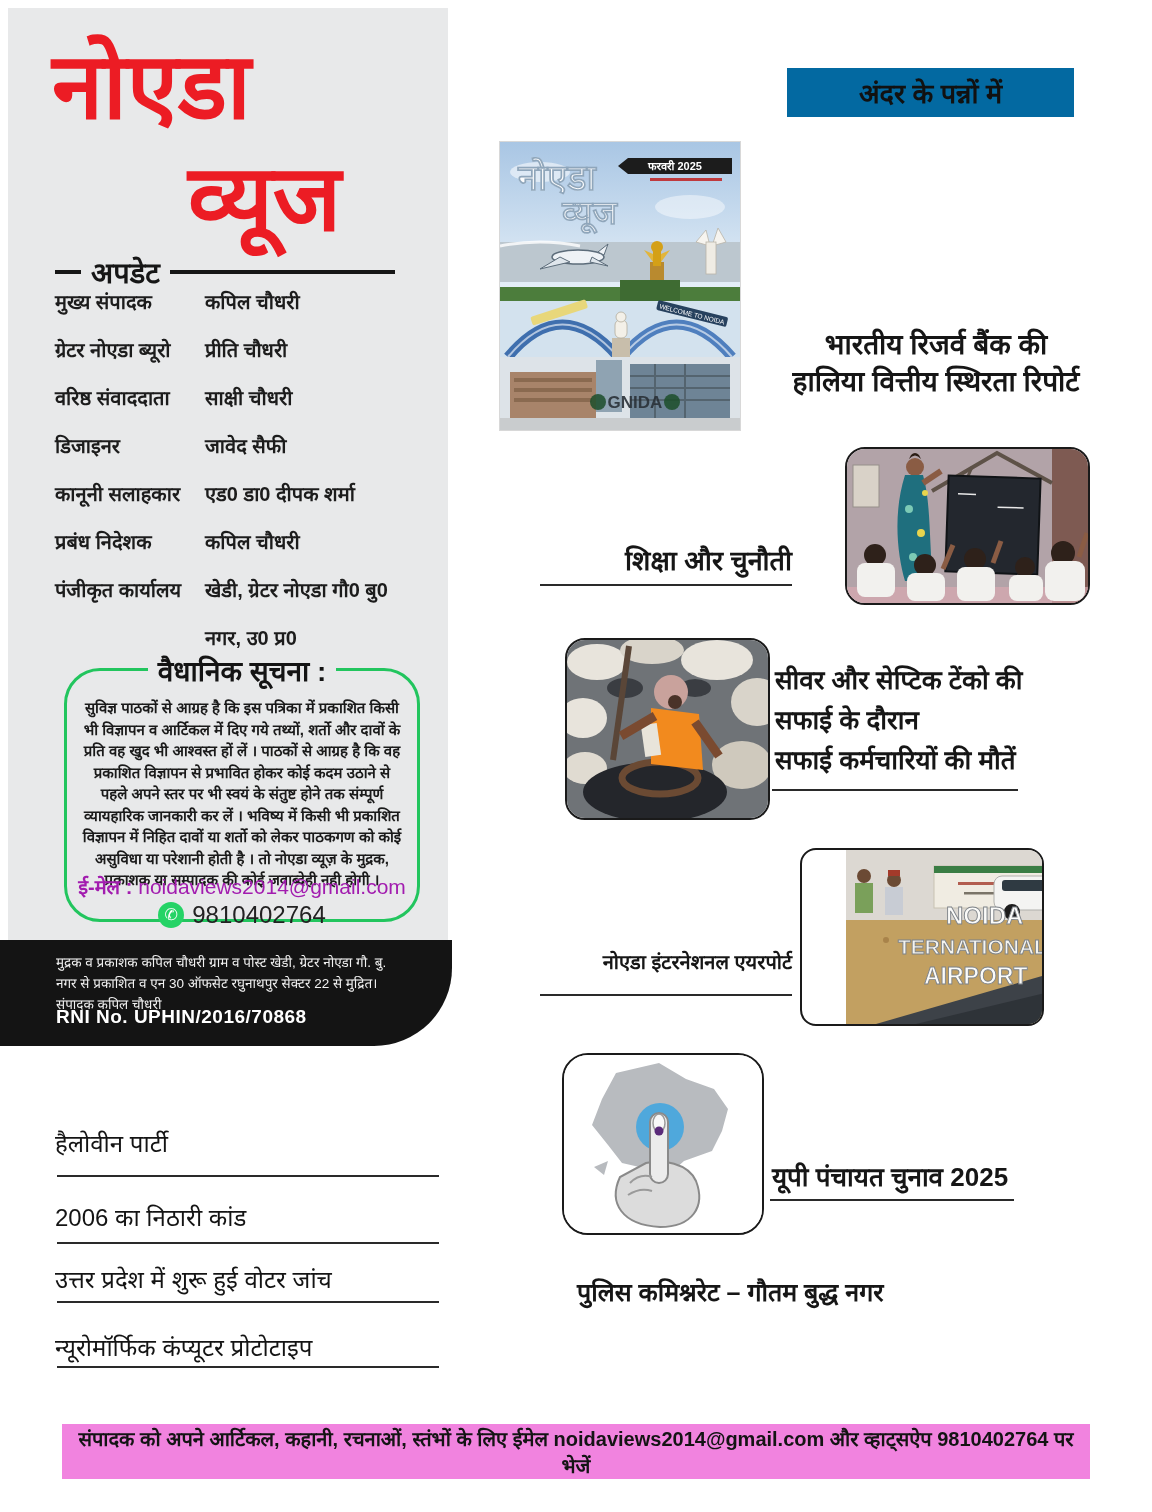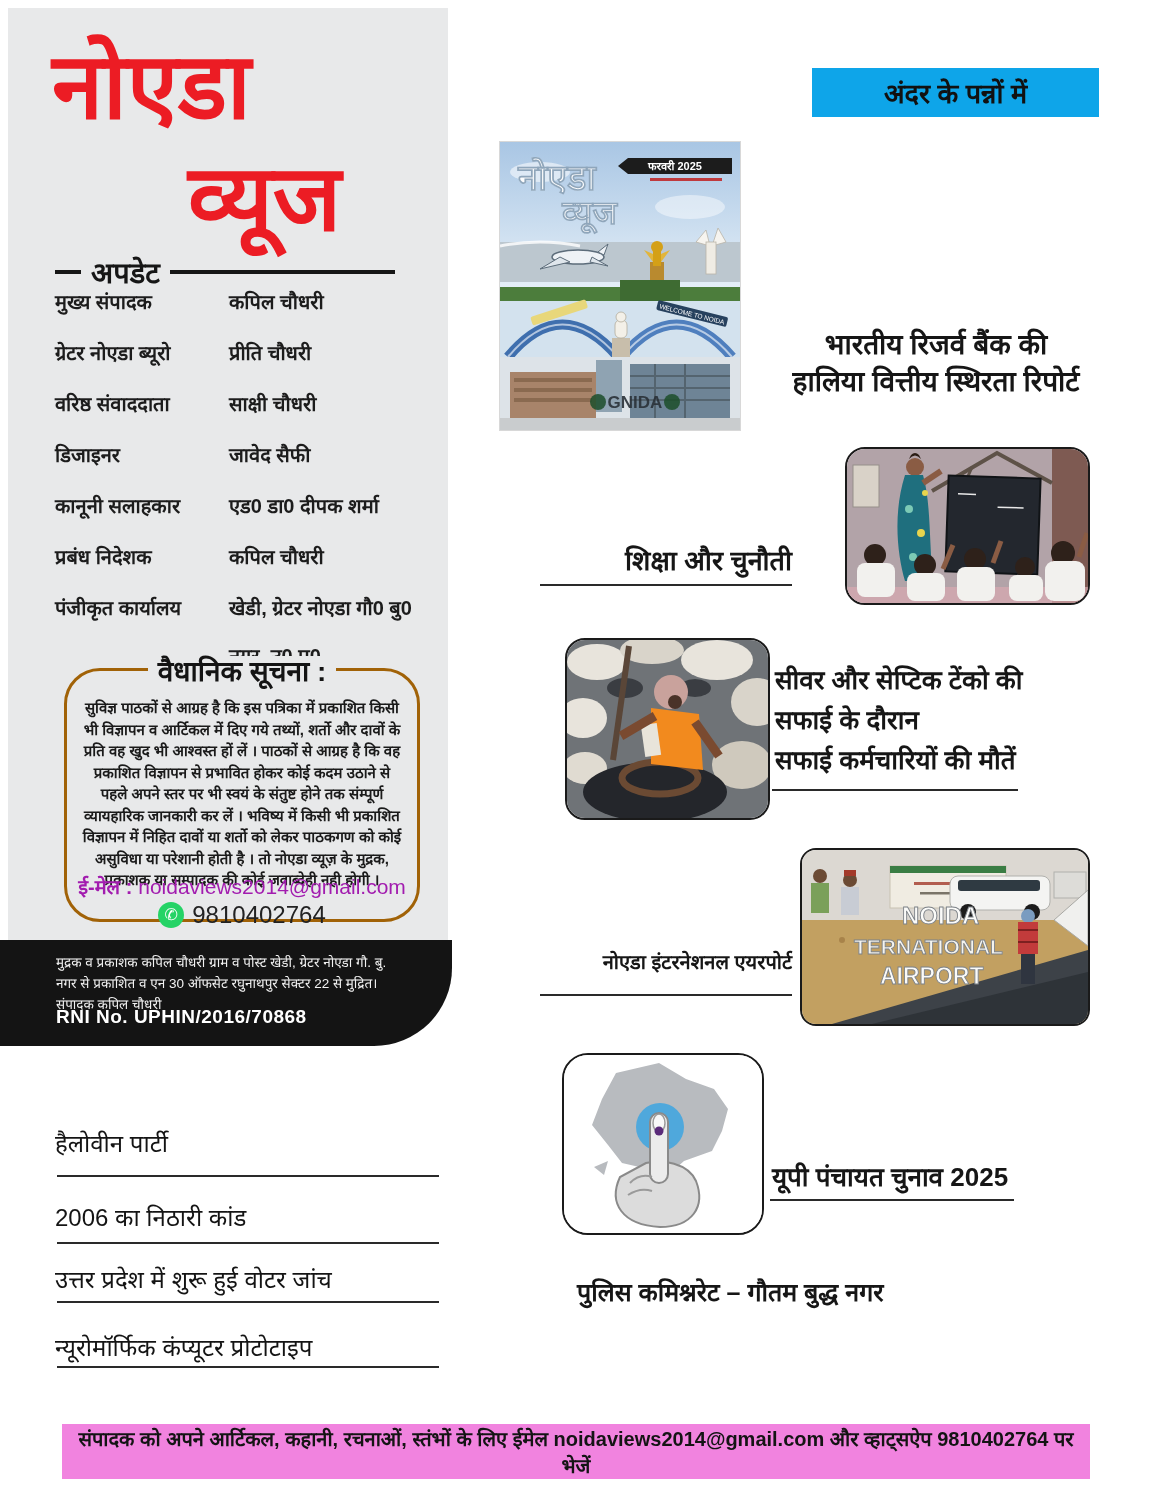--- a/index.html
+++ b/index.html
@@ -12,56 +12,56 @@
   .logo-l1{left:52px;top:38px;font-size:92px;line-height:1.05;font-weight:700;color:#ec1c24;}
   .logo-l2{left:188px;top:150px;font-size:92px;line-height:1.05;font-weight:700;color:#ec1c24;}
 
   .update-row{left:55px;top:252px;width:340px;display:flex;align-items:center;gap:10px;}
   .rule{height:4px;background:#161616;}
   .rule.short{width:26px;}
   .rule.grow{flex:1;}
   .update-label{font-size:29px;font-weight:700;color:#161616;white-space:nowrap;}
 
   .staff{left:55px;top:288px;width:382px;display:grid;grid-template-columns:150px 1fr;
-         column-gap:0;row-gap:21px;font-size:20px;font-weight:600;color:#1c1c1c;gap:24px;}
+         column-gap:0;row-gap:21px;font-size:20px;font-weight:600;color:#1c1c1c;}
   .staff .val2{display:block;margin-top:21px;}
 
   
-  .legal-box{left:64px;top:668px;width:356px;height:254px;border:3px solid #a16207;
+  .legal-box{left:64px;top:668px;width:356px;height:254px;border:3px solid #22c55e;
              border-radius:36px;box-sizing:border-box;}
   .legal-title{left:0;right:0;top:-20px;text-align:center;}
   .legal-title span{background:#e8e9ea;padding:0 10px;font-size:28px;font-weight:700;color:#141414;}
   .legal-body{left:14px;right:14px;top:26px;text-align:center;font-size:15px;line-height:21.5px;
               font-weight:700;color:#1a1a1a;}
   .legal-email{left:0;right:0;top:202px;text-align:center;font-size:21px;color:#a21caf;}
   .legal-email b{font-size:20px;font-weight:700;}
   .legal-phone{left:0;right:0;top:230px;display:flex;justify-content:center;align-items:center;gap:8px;
                font-size:24px;color:#222;}
   .wa-icon{width:26px;height:26px;border-radius:50%;background:#25d366;display:flex;
            align-items:center;justify-content:center;color:#fff;font-size:16px;line-height:1;}
 
   
   .print-box{left:0;top:940px;width:452px;height:106px;background:#141414;
              border-bottom-right-radius:78px;color:#fff;}
   .print-line{left:56px;top:13px;width:340px;font-size:13.5px;line-height:1.55;color:#f2f2f2;}
   .print-rni{left:56px;top:66px;font-size:19px;font-weight:700;letter-spacing:.5px;color:#fff;}
 
   
-  .yellow-banner{left:812px;top:68px;width:287px;height:49px;background:#0ea5e9;
+  .yellow-banner{left:787px;top:68px;width:287px;height:49px;background:#0369a1;
                  display:flex;align-items:center;justify-content:center;
                  font-size:27px;font-weight:700;color:#111;}
 
   
   .cover{left:500px;top:142px;width:240px;height:288px;box-shadow:0 0 0 1px #d8d8d8;}
 
   
   .photo{border:2px solid #1a1a1a;border-radius:20px;overflow:hidden;box-sizing:border-box;}
   .photo-edu{left:845px;top:447px;width:245px;height:158px;}
   .photo-sewer{left:565px;top:638px;width:205px;height:182px;}
-  .photo-air{left:800px;top:848px;width:290px;height:178px;border-radius:16px;}
+  .photo-air{left:800px;top:848px;width:244px;height:178px;border-radius:16px;padding-left:44px;}
   .photo-vote{left:562px;top:1053px;width:202px;height:182px;border-radius:26px;background:#fff;}
 
   
   .hl{font-weight:700;color:#161616;}
   .hl-rbi{left:770px;top:326px;width:332px;text-align:center;font-size:28px;line-height:37px;}
   .hl-edu{left:540px;top:541px;width:252px;text-align:right;font-size:27px;}
   .hl-sewer{left:775px;top:660px;width:280px;font-size:26px;line-height:40px;white-space:pre-line;}
   .hl-air{left:540px;top:948px;width:252px;text-align:right;font-size:20px;}
   .hl-vote{left:772px;top:1158px;width:250px;font-size:26px;}
   .hl-police{left:577px;top:1274px;width:330px;font-size:25px;}

